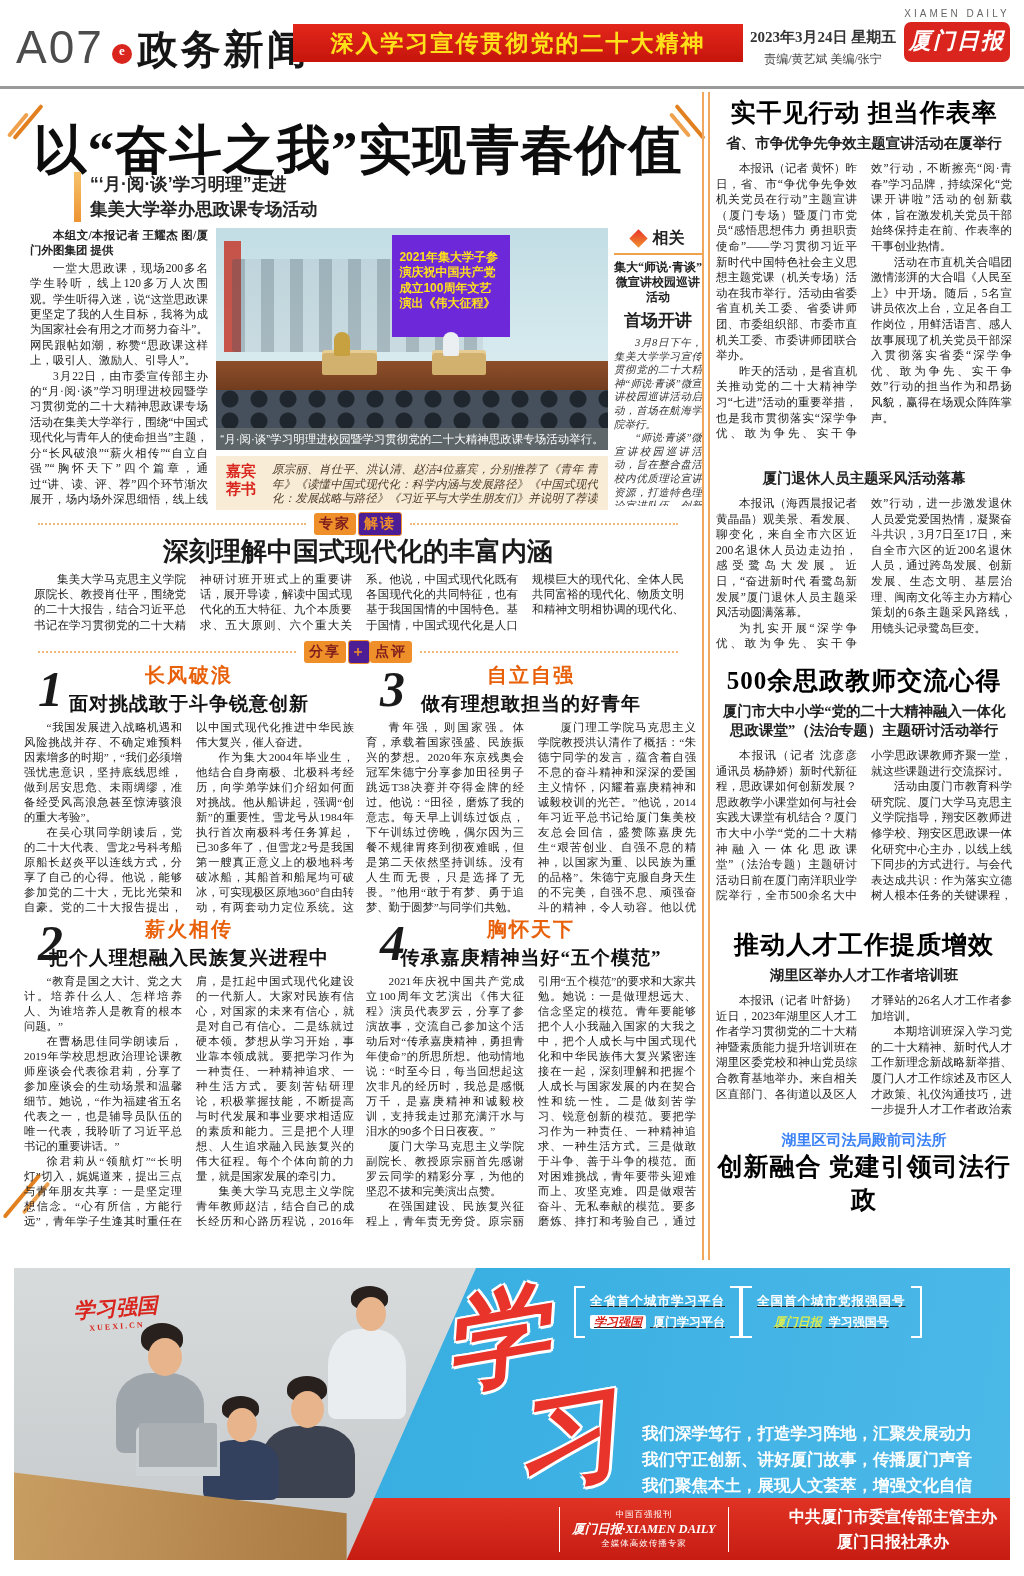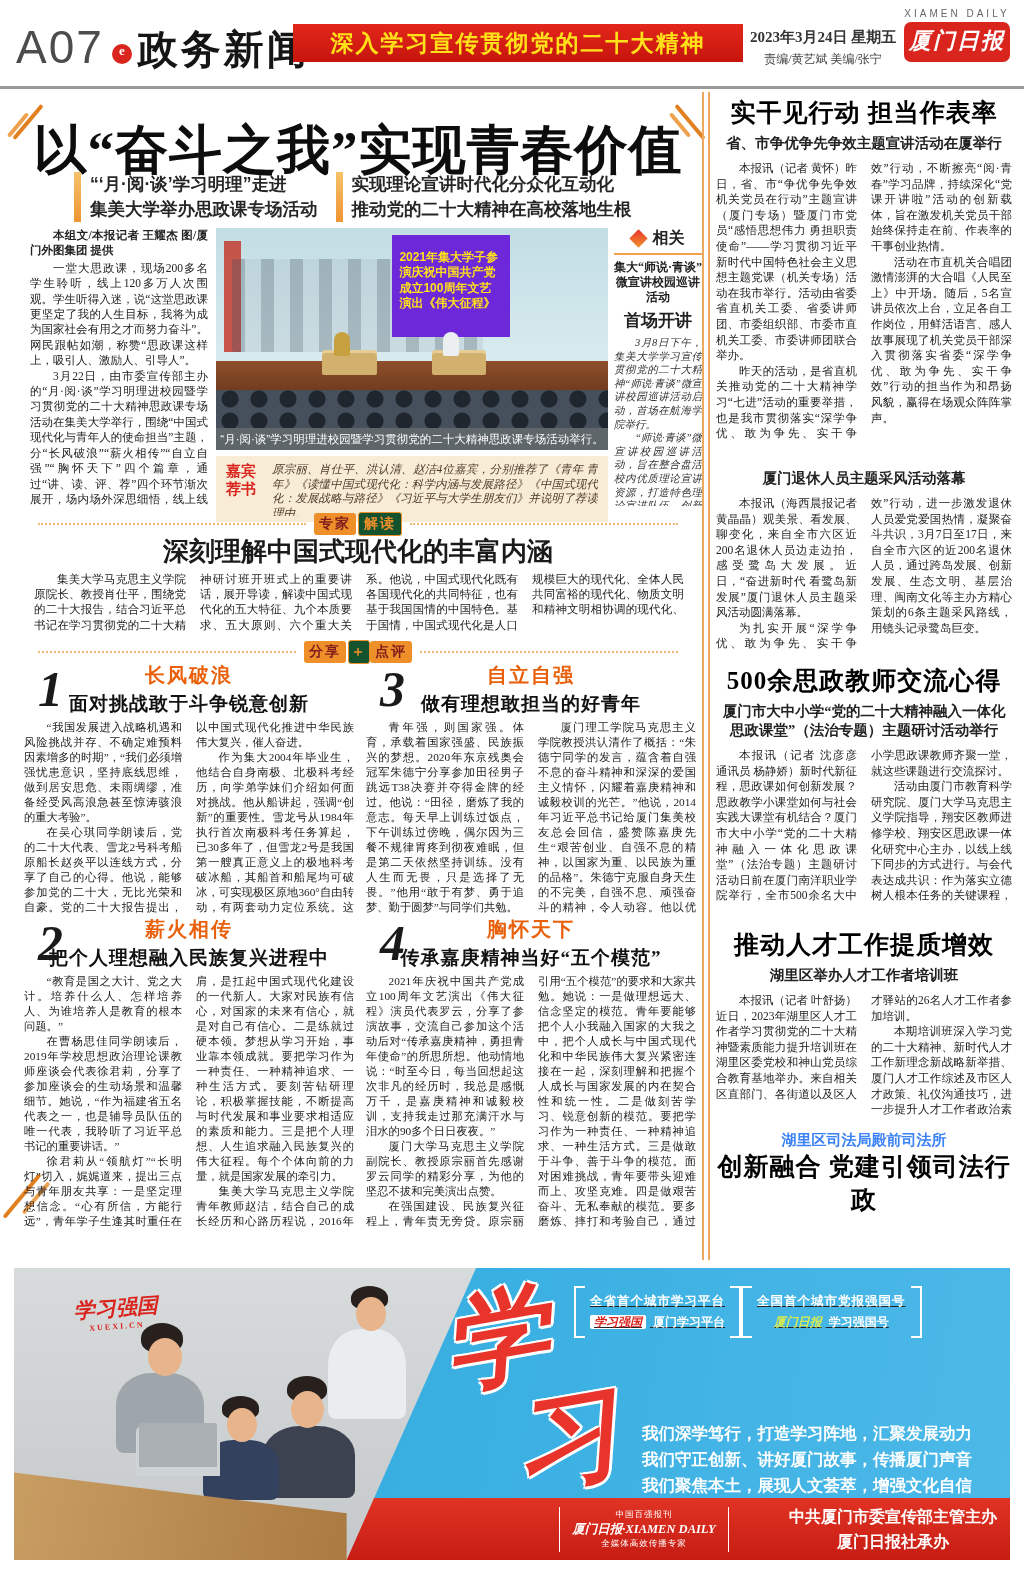--- a/index.html
+++ b/index.html
@@ -44,38 +44,38 @@
   .ph-flag { position:absolute; left:2%; top:6%; width:4.5%; height:50%; background:#c43b2e; opacity:.85; }
   .ph-teal { position:absolute; left:45%; top:3%; width:30%; height:46%; background:#6d28d9; padding:15px 7px; color:#ffe11a; font-size:12px; font-weight:bold; line-height:1.3; font-family:"Liberation Sans",sans-serif; }
   .ph-stage { position:absolute; left:0; right:0; top:60%; height:21%; background:linear-gradient(#8e4f2a,#5f3118); }
   .sofa { position:absolute; width:14%; height:11%; background:#d2b06e; border-radius:4px 4px 2px 2px; box-shadow:inset 0 3px 0 #e6cd96; }
   .sf1 { left:27%; top:55%; } .sf2 { left:55%; top:55%; }
   .sitter { position:absolute; width:16px; height:24px; border-radius:8px 8px 2px 2px; background:#c7a13f; }
   .p1 { left:30%; top:47%; } .p2 { left:58%; top:47%; background:#eceff1; }
   .ph-aud { position:absolute; left:0; right:0; bottom:22px; height:17%; background-color:#46505c; background-image:radial-gradient(circle at 14px 9px, #20262e 8px, rgba(0,0,0,0) 9px); background-size:29px 22px; }
   .ph-caption { position:absolute; left:0; right:0; bottom:0; height:22px; background:rgba(28,28,28,.58); color:#fff; font-size:11.5px; text-align:center; line-height:22px; font-family:"Liberation Sans",sans-serif; }
 
-  #guest { position:absolute; left:202px; top:364px; width:392px; height:66px; background:#f9ecd6; display:flex; padding:6px 10px; }
+  #guest { position:absolute; left:202px; top:364px; width:392px; height:54px; background:#f9ecd6; display:flex; padding:6px 10px; }
   .g-label { width:36px; color:#d9251d; font-weight:bold; font-size:15px; line-height:18px; margin-right:10px; }
   .g-text { flex:1; font-style:italic; font-size:11.5px; line-height:14.5px; color:#4a3a28; text-align:justify; overflow:hidden; }
 
   #related { position:absolute; left:600px; top:136px; width:88px; height:278px; overflow:hidden; }
   .rel-head { text-align:center; border-bottom:2px solid #efa14e; padding-bottom:4px; }
   .rel-icon { display:inline-block; width:13px; height:13px; background:linear-gradient(135deg,#e8342a,#f0922d); transform:rotate(45deg); margin-right:4px; vertical-align:middle; }
   .rel-label { font-size:16px; font-weight:bold; color:#222; vertical-align:middle; }
   .rel-t { text-align:center; font-size:12px; font-weight:bold; margin-top:5px; line-height:15px; }
   .rel-big { text-align:center; font-size:17px; font-weight:bold; margin:4px 0; }
   .rel-body { font-size:10.5px; line-height:13.6px; text-align:justify; font-style:italic; color:#333; }
   .rel-body .para { text-indent:2em; }
 
   .divider { position:absolute; display:flex; align-items:center; width:656px; left:16px; }
   .dots { flex:1; border-top:2px dotted #f0b878; height:0; margin:0 8px; }
   .bdg { font-family:"Liberation Sans",sans-serif; font-size:14px; font-weight:bold; padding:2px 5px; border-radius:3px; letter-spacing:2px; }
   .bdg-solid { background:#ef8f2a; color:#7f1d1d; }
-  .bdg-outline { background:#14532d; color:#ef8f2a; border:1.5px solid #ef8f2a; margin-left:2px; }
+  .bdg-outline { background:#4c1d95; color:#ef8f2a; border:1.5px solid #ef8f2a; margin-left:2px; }
   #expert-divider { top:420px; }
   #share-divider { top:548px; }
 
   #expert-title { position:absolute; left:0; top:442px; width:688px; text-align:center; font-size:26px; font-weight:bold; color:#1a1a1a; }
   #expert-body { position:absolute; left:20px; top:480px; width:650px; height:66px; columns:4; column-gap:14px; font-size:11.5px; line-height:15.2px; overflow:hidden; }
 
   .sec { position:absolute; width:330px; }
   .sec-head { position:relative; height:58px; text-align:center; }
   .sec-num { position:absolute; left:14px; top:0; font-size:50px; font-style:italic; color:#1a1a1a; font-weight:bold; line-height:54px; }
   .sec-title { color:#e8600a; font-size:20px; font-weight:bold; letter-spacing:2px; }
@@ -171,27 +171,20 @@
     <h1 id="headline">以“奋斗之我”实现青春价值</h1>
 
     <div class="subheads">
       <div class="subhead">
         <div class="bar"></div>
         <div class="st">
           <div>“‘月·阅·谈’学习明理”走进</div>
           <div>集美大学举办思政课专场活动</div>
         </div>
       </div>
-      <div class="subhead">
-        <div class="bar"></div>
-        <div class="st">
-          <div>实现理论宣讲时代化分众化互动化</div>
-          <div>推动党的二十大精神在高校落地生根</div>
-        </div>
-      </div>
     </div>
 
     <div id="lead">
       <p class="byline">本组文/本报记者 王耀杰 图/厦门外图集团 提供</p>
       <div>
           <p class="para">一堂大思政课，现场200多名学生聆听，线上120多万人次围观。学生听得入迷，说“这堂思政课更坚定了我的人生目标，我将为成为国家社会有用之才而努力奋斗”。网民跟帖如潮，称赞“思政课这样上，吸引人、激励人、引导人”。</p>
           <p class="para">3月22日，由市委宣传部主办的“月·阅·谈”学习明理进校园暨学习贯彻党的二十大精神思政课专场活动在集美大学举行，围绕“中国式现代化与青年人的使命担当”主题，分“长风破浪”“薪火相传”“自立自强”“胸怀天下”四个篇章，通过“讲、读、评、荐”四个环节渐次展开，场内场外深思细悟，线上线下积极互动，推动广大党员干部和青年学生深入学习宣传贯彻党的二十大精神。</p>
         </div>
     </div>
 

